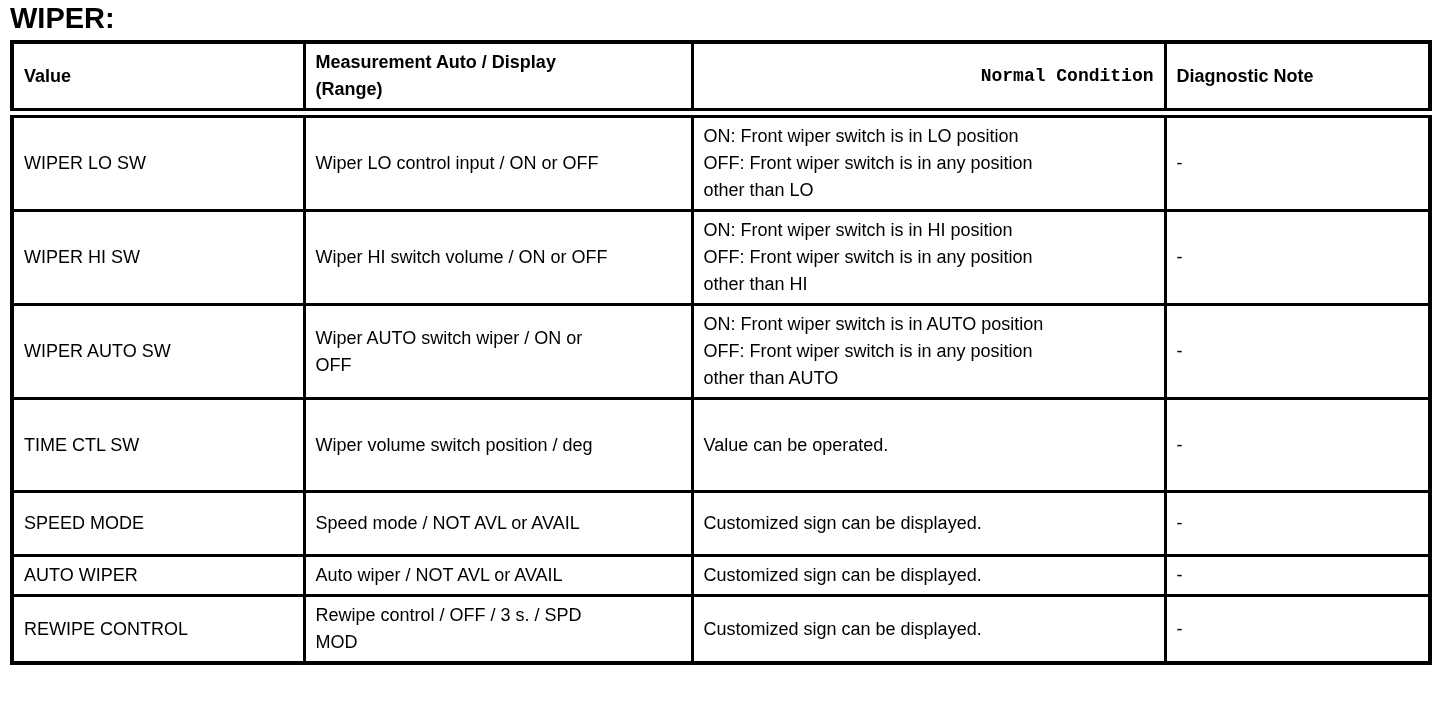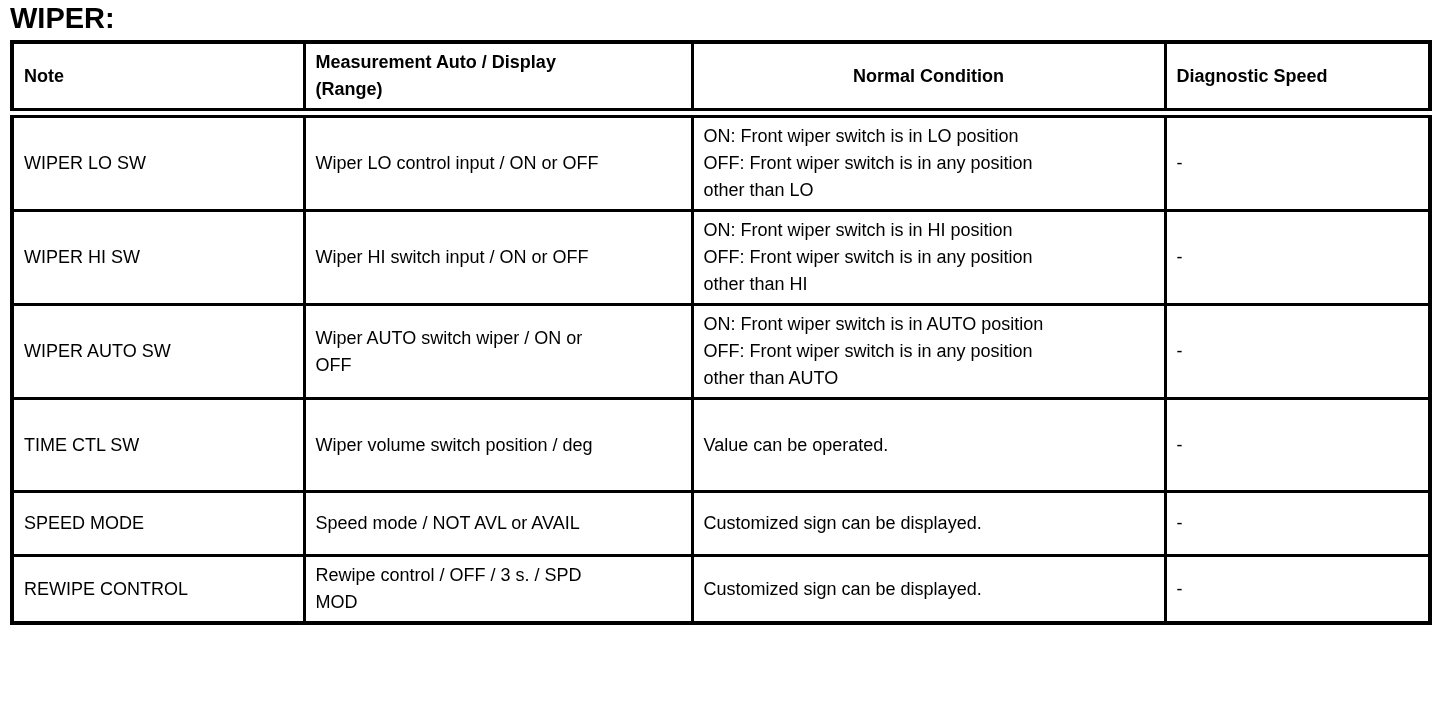--- a/index.html
+++ b/index.html
@@ -40,21 +40,21 @@
     white-space: pre-line;
     overflow: hidden;
     box-sizing: border-box;
   }
   table.spec-table th {
     font-weight: bold;
     text-align: left;
     border-bottom: 10px double #000000;
     height: 58px;
   }
-  table.spec-table th.center { text-align: center; }
+  table.spec-table th.center { text-align: right; font-family: Liberation Mono, monospace; }
   
   tbody tr:nth-child(1) td { height: 64px; }
   tbody tr:nth-child(2) td { height: 91px; }
   tbody tr:nth-child(3) td { height: 93px; }
   tbody tr:nth-child(4) td { height: 93px; }
   tbody tr:nth-child(5) td { height: 64px; }
   tbody tr:nth-child(6) td { height: 38px; margin-top: 20px; }
   tbody tr:nth-child(7) td { height: 37px; }
   tbody tr:nth-child(8) td { height: 37px; }
   tbody tr:nth-child(9) td { height: 64px; }
@@ -67,39 +67,39 @@
 
   <table class="spec-table">
     <colgroup>
       <col style="width:292px">
       <col style="width:388px">
       <col style="width:473px">
       <col style="width:265px">
     </colgroup>
     <thead>
       <tr>
-        <th>Note</th>
+        <th>Value</th>
         <th>Measurement Auto / Display
 (Range)</th>
         <th class="center">Normal Condition</th>
-        <th>Diagnostic Speed</th>
+        <th>Diagnostic Note</th>
       </tr>
     </thead>
     <tbody>
       <tr>
         <td>WIPER LO SW</td>
         <td>Wiper LO control input / ON or OFF</td>
         <td>ON: Front wiper switch is in LO position
 OFF: Front wiper switch is in any position
 other than LO</td>
         <td>-</td>
       </tr>
       <tr>
         <td>WIPER HI SW</td>
-        <td>Wiper HI switch input / ON or OFF</td>
+        <td>Wiper HI switch volume / ON or OFF</td>
         <td>ON: Front wiper switch is in HI position
 OFF: Front wiper switch is in any position
 other than HI</td>
         <td>-</td>
       </tr>
       <tr>
         <td>WIPER AUTO SW</td>
         <td>Wiper AUTO switch wiper / ON or
 OFF</td>
         <td>ON: Front wiper switch is in AUTO position
@@ -113,20 +113,26 @@
         <td>Value can be operated.</td>
         <td>-</td>
       </tr>
       <tr>
         <td>SPEED MODE</td>
         <td>Speed mode / NOT AVL or AVAIL</td>
         <td>Customized sign can be displayed.</td>
         <td>-</td>
       </tr>
       <tr>
+        <td>AUTO WIPER</td>
+        <td>Auto wiper / NOT AVL or AVAIL</td>
+        <td>Customized sign can be displayed.</td>
+        <td>-</td>
+      </tr>
+      <tr>
         <td>REWIPE CONTROL</td>
         <td>Rewipe control / OFF / 3 s. / SPD
 MOD</td>
         <td>Customized sign can be displayed.</td>
         <td>-</td>
       </tr>
     </tbody>
   </table>
 </div>
 

